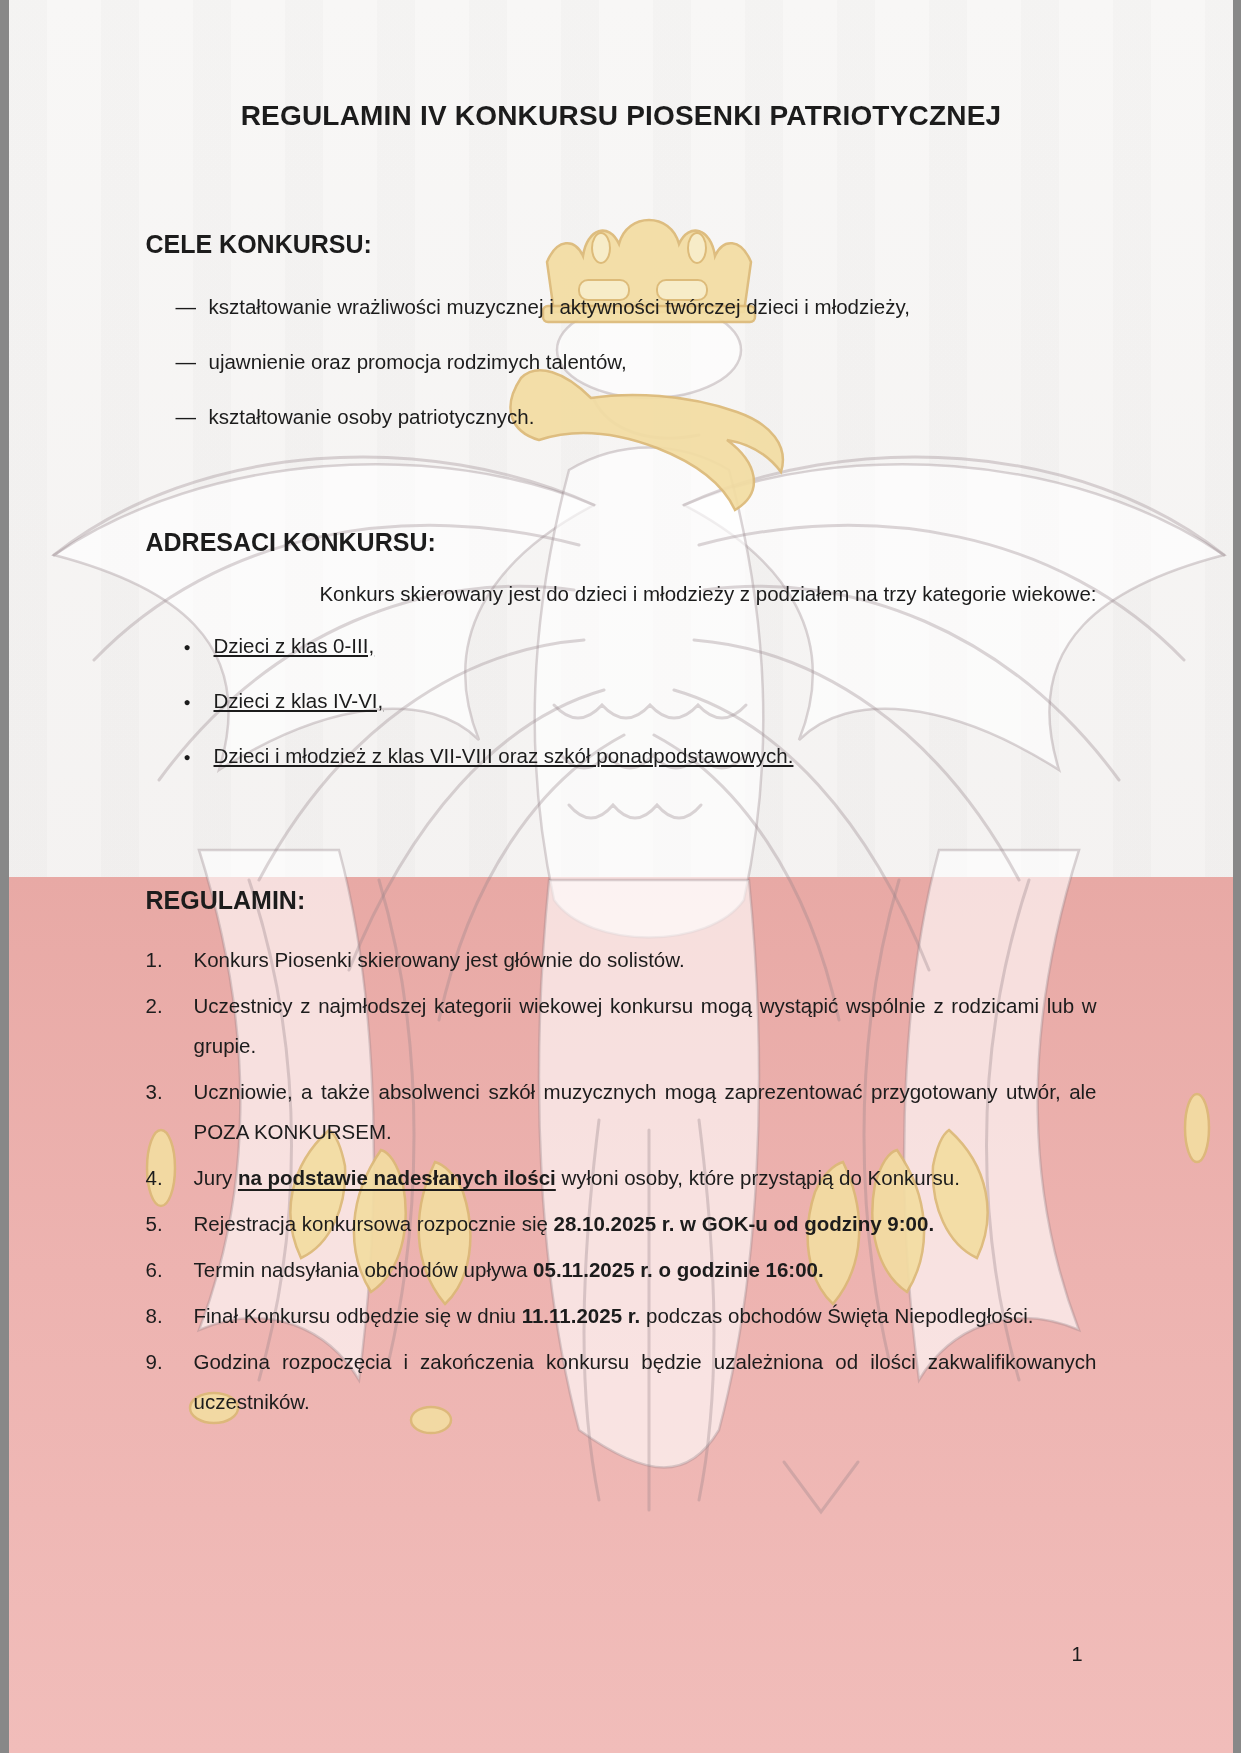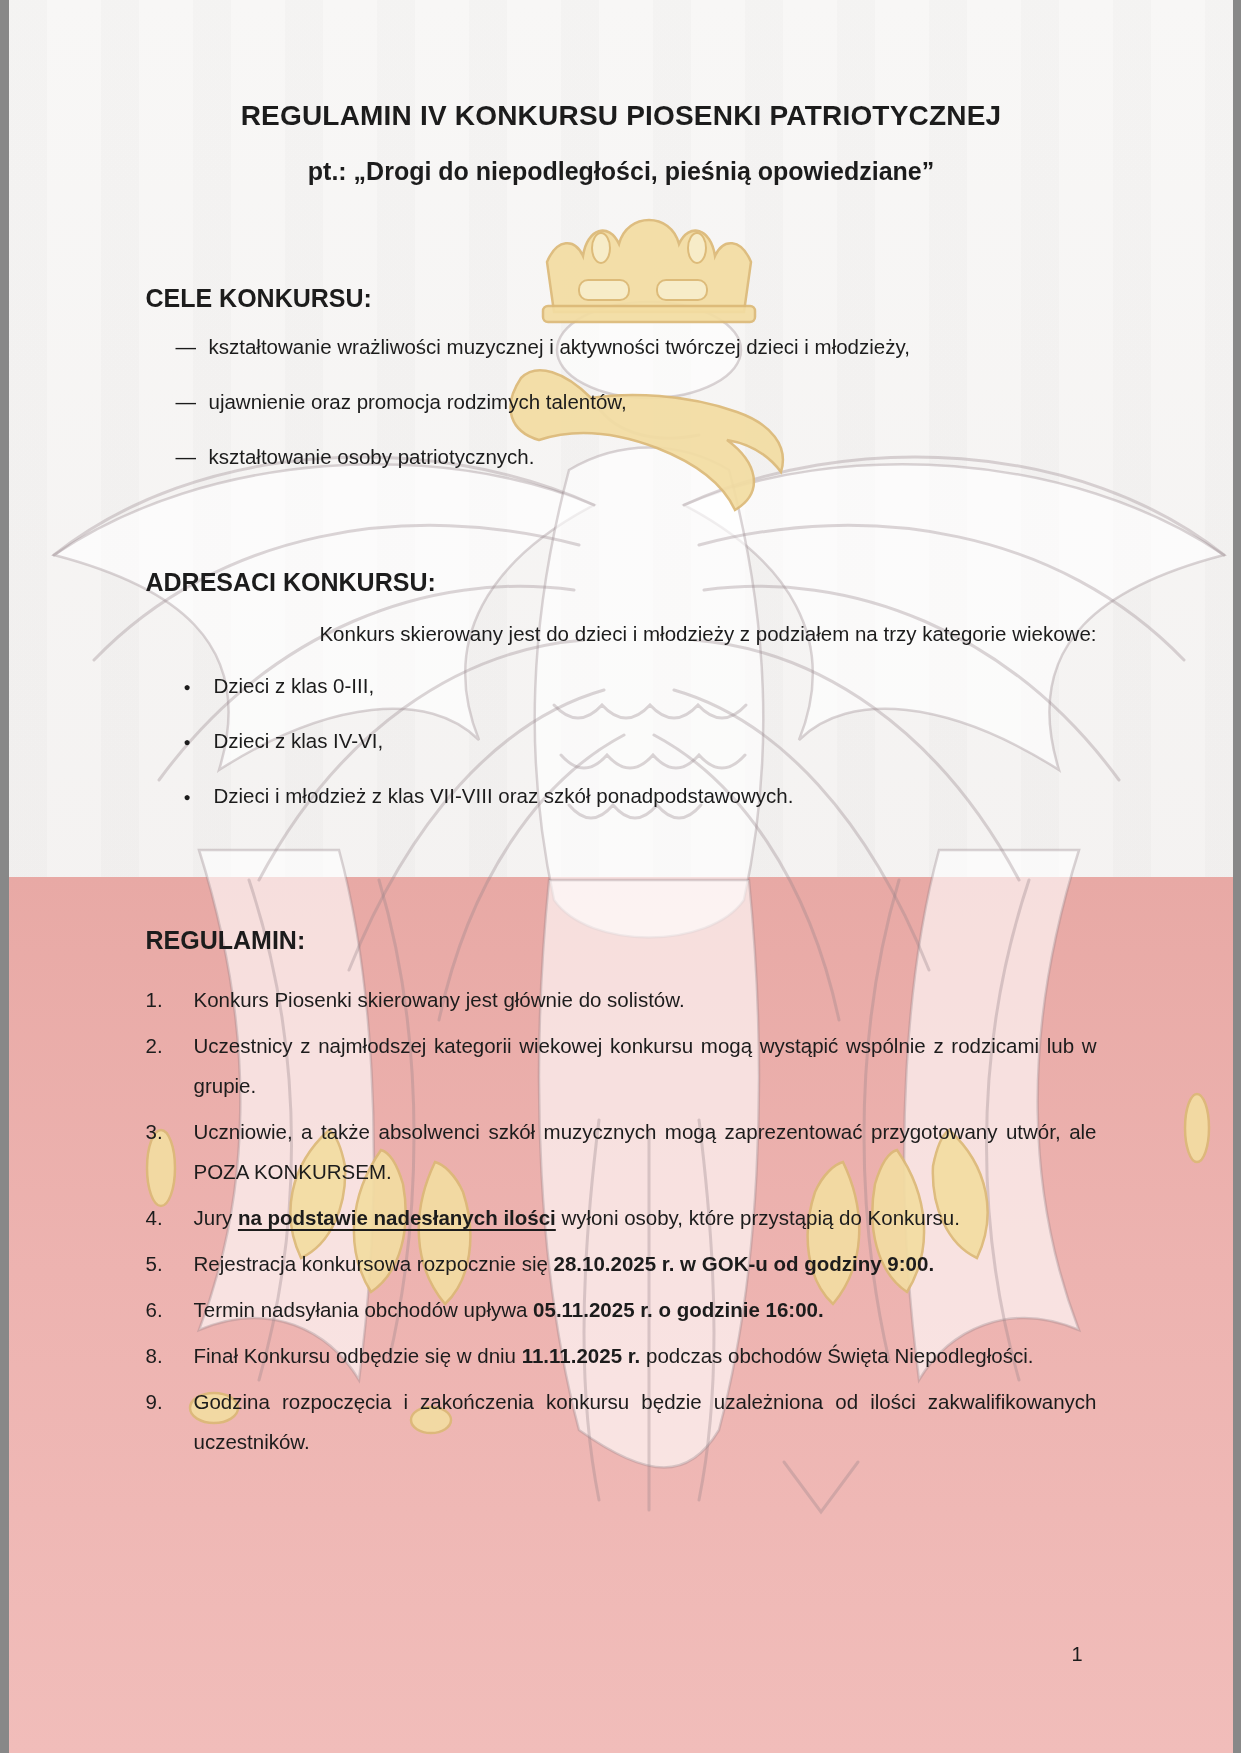--- a/index.html
+++ b/index.html
@@ -45,28 +45,28 @@
     font-size: 25px; line-height: 30px; font-weight: 700;
     margin: 0;
   }
   .h-cele      { margin-top: 96px; }
   .h-adresaci  { margin-top: 96px; }
   .h-regulamin { margin-top: 114px; }
   .body-text { font-size: 20.5px; line-height: 28px; }
   .intro { margin: 23px 0 0 0; text-align: right; }
   ul, ol { list-style:none; margin:0; padding:0; }
   
-  .list-dash { margin-top: 20px; }
+  .list-dash { margin-top: 34px; }
   .list-dash li {
     padding-left: 63px; text-indent: -33px;
     margin-bottom: 27px; font-size:20.5px; line-height:28px;
   }
   .list-dash .marker { display:inline-block; width:33px; text-indent:0; }
   
-  .list-dot { margin-top: 24px; }
+  .list-dot { margin-top: 24px; text-decoration: underline; }
   .list-dot li {
     padding-left: 68px; text-indent: -30px;
     margin-bottom: 26px; font-size:20.5px; line-height:28px;
   }
   .list-dot .marker { display:inline-block; width:30px; text-indent:0; font-size:12px; vertical-align:2px; }
   
   .list-num { margin-top: 25px; }
   .list-num li {
     padding-left: 48px; text-indent: -48px;
     font-size: 20.5px; line-height: 40px;
@@ -143,21 +143,20 @@
       <ellipse class="wmg" cx="152" cy="1168" rx="14" ry="38"></ellipse>
       <ellipse class="wmg" cx="1188" cy="1128" rx="12" ry="34"></ellipse>
       <ellipse class="wmg" cx="205" cy="1408" rx="24" ry="15"></ellipse>
       <ellipse class="wmg" cx="422" cy="1420" rx="20" ry="13"></ellipse>
     </g>
   </svg>
 
   <div class="content">
 
     <h1 class="title">REGULAMIN IV KONKURSU PIOSENKI PATRIOTYCZNEJ</h1>
-    <h2 class="subtitle">pt.: „Drogi do niepodległości, pieśnią opowiedziane”</h2>
 
     <h3 class="sec-heading h-cele">CELE KONKURSU:</h3>
     <ul class="list-dash">
         <li><span class="marker">—</span><span>kształtowanie wrażliwości muzycznej i aktywności twórczej dzieci i młodzieży,</span></li>
         <li><span class="marker">—</span><span>ujawnienie oraz promocja rodzimych talentów,</span></li>
         <li><span class="marker">—</span><span>kształtowanie osoby patriotycznych.</span></li>
       </ul>
 
     <h3 class="sec-heading h-adresaci">ADRESACI KONKURSU:</h3>
     <p class="body-text intro">Konkurs skierowany jest do dzieci i młodzieży z podziałem na trzy kategorie wiekowe:</p>

